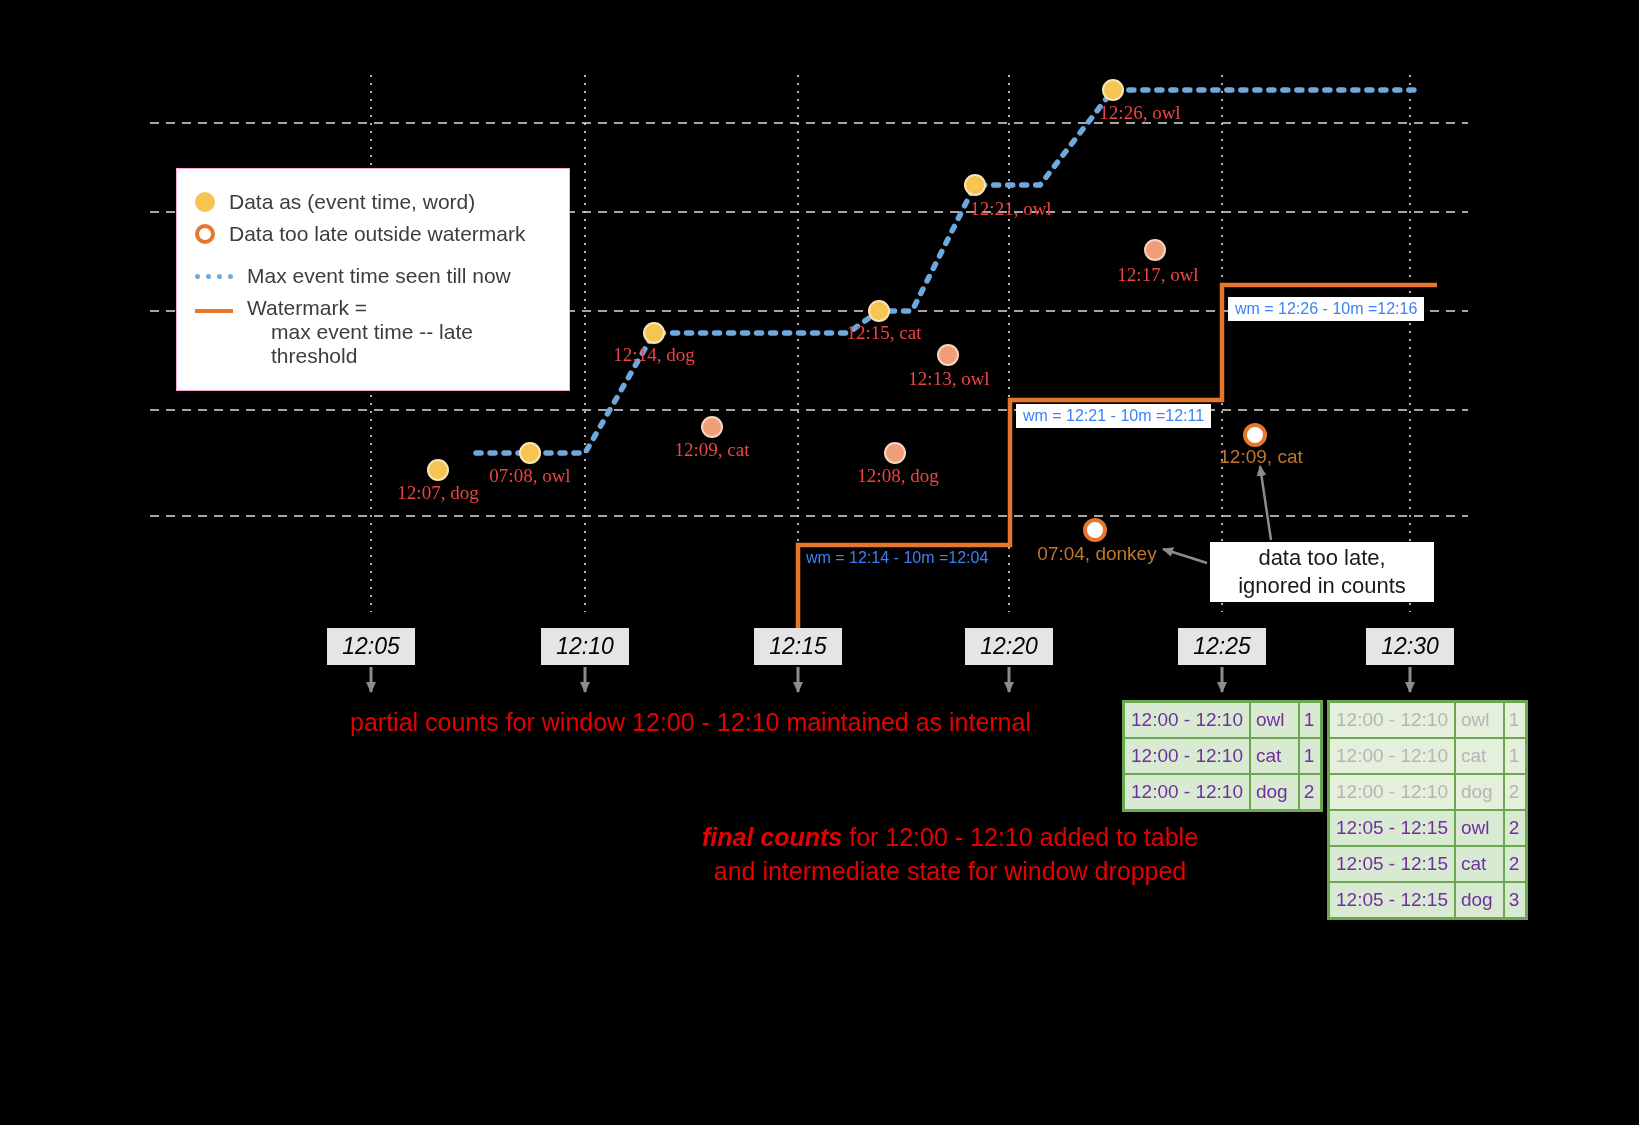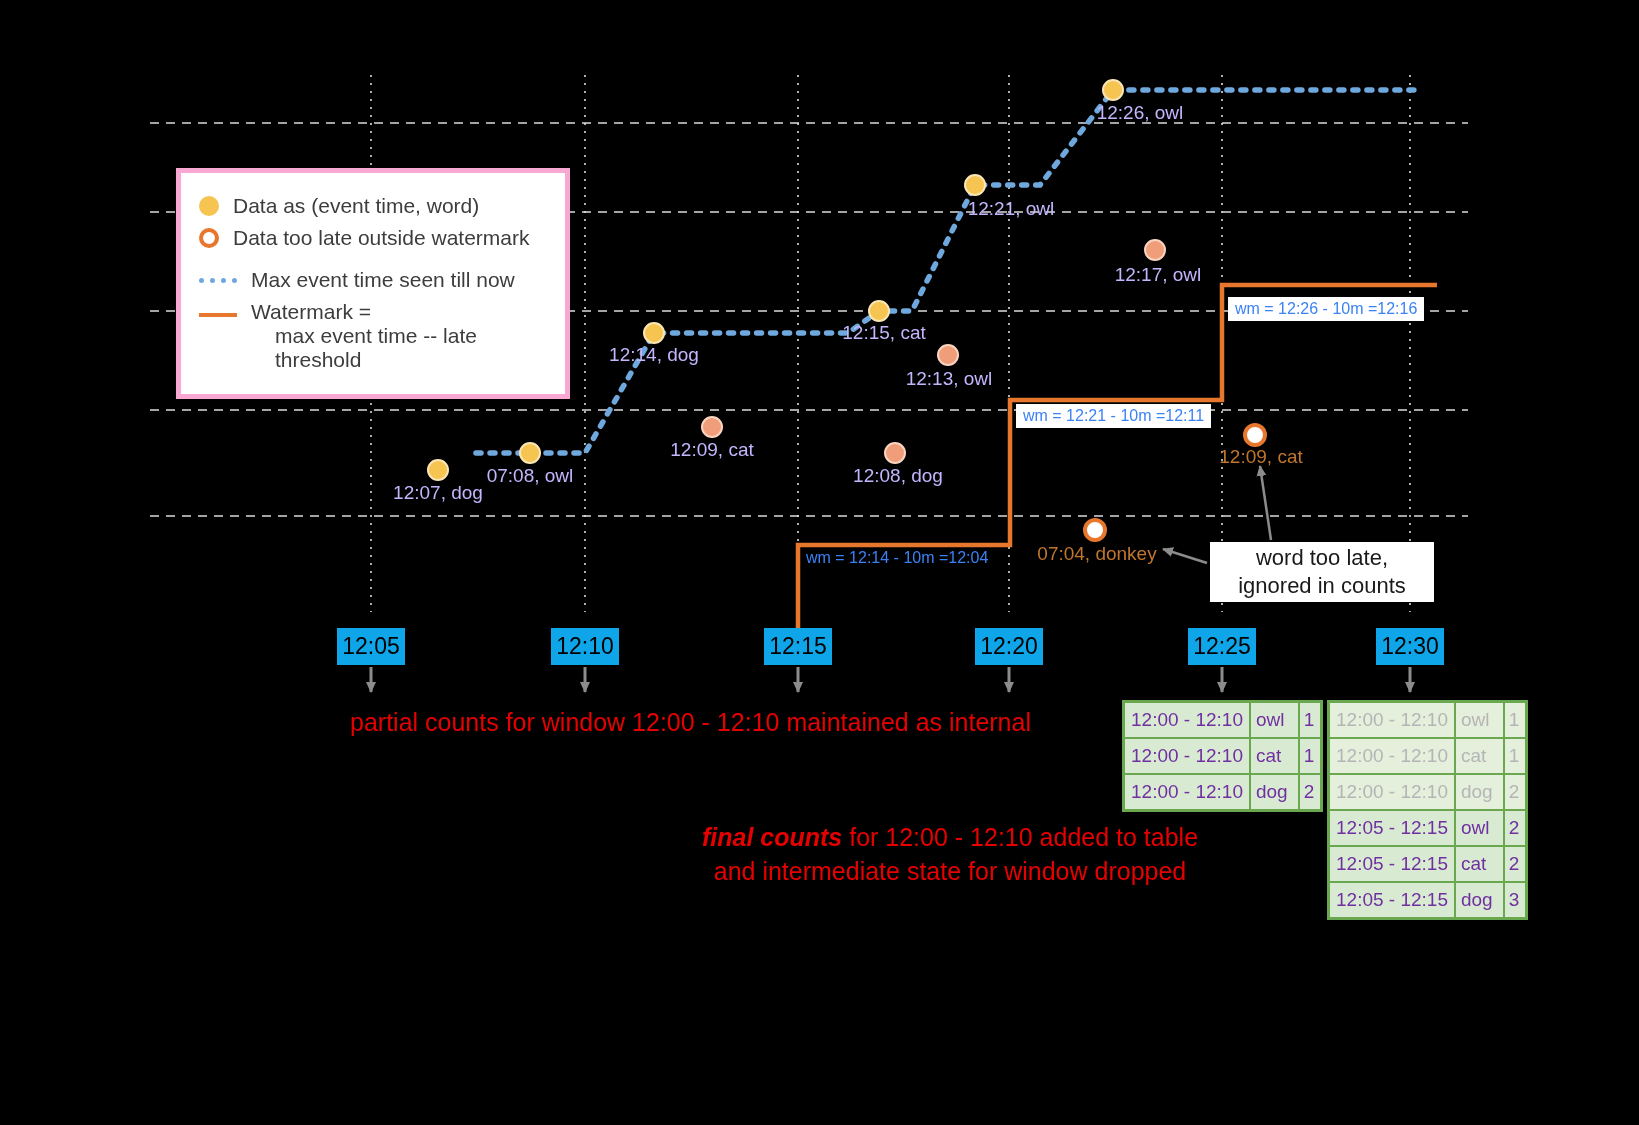--- a/index.html
+++ b/index.html
@@ -9,44 +9,44 @@
   }
   svg{position:absolute;left:0;top:0;}
 
   
   .dot{position:absolute;width:22px;height:22px;border-radius:50%;
        transform:translate(-50%,-50%);box-sizing:border-box;}
   .dot.on-time{background:#f5c451;border:2px solid #fae6b4;}
   .dot.late{background:#f09d79;border:2px solid #f9d4c0;}
   .dot.too-late{background:#ffffff;border:4px solid #e8772e;width:24px;height:24px;}
   .pt-label{position:absolute;transform:translateX(-50%);font-size:19px;white-space:nowrap;}
-  .pt-label.gold{color:#c4b5fd;}
+  .pt-label.gold{color:#ef4444;font-family:Liberation Serif, serif;}
   .pt-label.toolate{color:#c0762e;}
 
   
   .legend{position:absolute;left:176px;top:168px;width:394px;box-sizing:border-box;
-          background:#fff;border:5px solid #f9a8d4;padding:13px 16px 14px 18px;
+          background:#fff;border:1px solid #f9a8d4;padding:13px 16px 14px 18px;
           color:#3d3d3d;font-size:21px;}
   .legend-row{display:flex;align-items:center;gap:14px;margin:8px 0;}
   .legend-row.gap-top{margin-top:18px;}
   .lg-dot{width:20px;height:20px;border-radius:50%;flex:0 0 auto;box-sizing:border-box;}
   .lg-dot.on-time{background:#f5c451;}
   .lg-dot.late{background:#f09d79;}
   .lg-dot.too-late{background:#fff;border:4px solid #e8772e;}
   .lg-swatch{width:38px;flex:0 0 auto;}
   .lg-swatch.blue{border-top:5px dotted #6fa8dc;}
   .lg-swatch.orange{border-top:4px solid #e8772e;}
   .legend-row.wm{align-items:flex-start;}
   .legend-row.wm .lg-swatch{margin-top:13px;}
   .wm-text-2{padding-left:24px;}
 
   
-  .tick{position:absolute;top:628px;transform:translateX(-50%);width:68px;height:37px;
-        background:#0ea5e9;color:#000;font-size:23px;display:flex;align-items:center;
-        justify-content:center;}
+  .tick{position:absolute;top:628px;transform:translateX(-50%);width:88px;height:37px;
+        background:#e5e5e5;color:#000;font-size:23px;display:flex;align-items:center;
+        justify-content:center;font-style:italic;}
 
   
   .wm-label{position:absolute;color:#3b82f6;font-size:16px;white-space:nowrap;}
   .wm-label.boxed{background:#fff;padding:3px 7px;}
 
   
   .note-red{position:absolute;color:#e60000;font-size:25px;line-height:34px;text-align:center;}
   .em{font-style:italic;font-weight:bold;}
 
   
@@ -184,21 +184,21 @@
   </div>
 
   <div class="note-red" style="left:700px;top:820px;width:500px">
     <div>
       <span class="em">final counts</span><span> for 12:00 - 12:10 added to table</span>
     </div>
     <div>and intermediate state for window dropped</div>
   </div>
 
   <div class="toolate-note">
-    <div>word too late,</div>
+    <div>data too late,</div>
     <div>ignored in counts</div>
   </div>
 
   <table class="result-table" style="left:1122px;top:700px">
     <tbody>
         <tr>
       <td class="window">12:00 - 12:10</td>
       <td class="word">owl</td>
       <td class="count">1</td>
     </tr>

